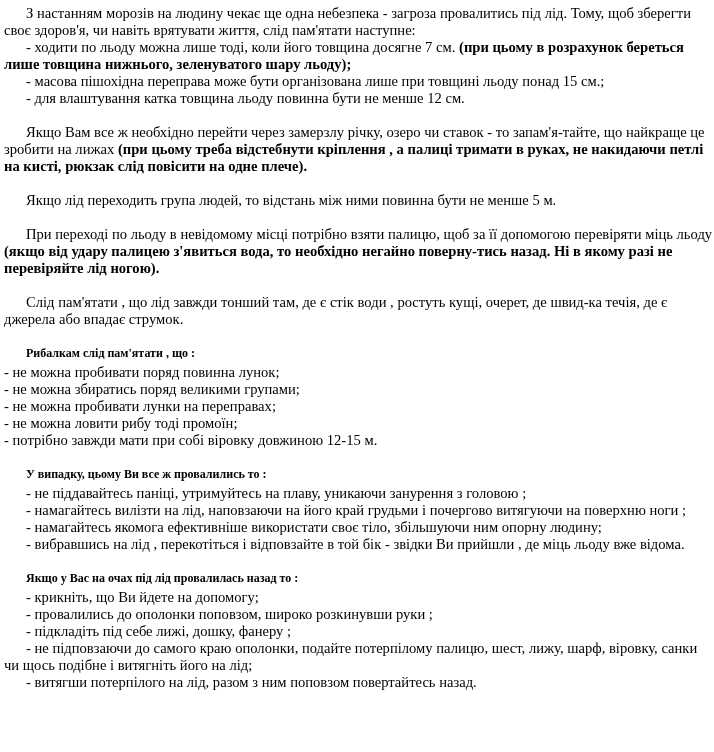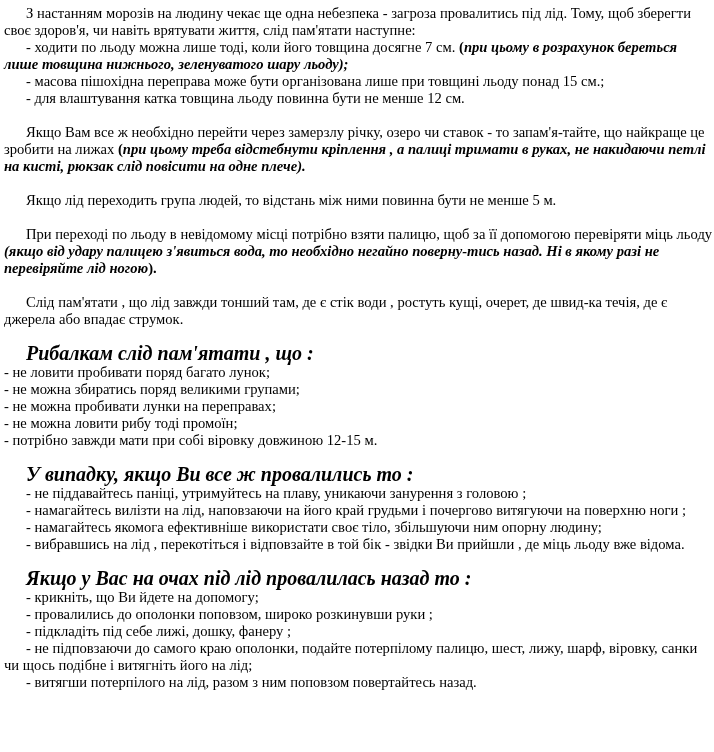--- a/index.html
+++ b/index.html
@@ -5,25 +5,25 @@
     html, body { margin: 0; padding: 0; background: #ffffff; }
     body {
       width: 714px; height: 752px; overflow: hidden;
       font-family: "Liberation Serif", serif;
       font-size: 14.6px; line-height: 17px; color: #000000;
     }
     .page { padding: 5px 0 0 4px; }
     p { margin: 0; }
     .para { text-indent: 22px; }
     .gap { height: 17px; }
-    .bi { font-weight: bold; font-style: italic; }
+    .bi { font-weight: bold; }
     .b { font-weight: bold; }
     .line { text-indent: 22px; }
     .heading {
-      font-weight: bold; font-style: italic; font-size: 20px; line-height: 22px;
+      font-weight: bold; font-size: 12px; line-height: 22px;
       padding-left: 22px; margin-top: 2px;
     }
     .noind { text-indent: 0; }
   </style>
 </head>
 <body>
 
 <div class="page">
 
   <section>
@@ -42,31 +42,31 @@
     <div class="gap"></div>
     <p class="para"><span>При переході по льоду в невідомому місці потрібно взяти палицю, щоб за її допомогою перевіряти міць льоду </span><span class="bi">(якщо від удару палицею з'явиться вода, то необхідно негайно поверну-тись назад. Ні в якому разі не перевіряйте лід ногою</span><span class="b">).</span></p>
     <div class="gap"></div>
     <p class="para">Слід пам'ятати , що лід завжди тонший там, де є стік води , ростуть кущі, очерет, де швид-ка течія, де є джерела або впадає струмок.</p>
   </section>
 
   <div class="gap" style="height:14px"></div>
 
   <section>
     <h2 class="heading" style="margin:0;">Рибалкам слід пам'ятати , що :</h2>
-    <p class="noind">- не ловити пробивати поряд багато лунок;</p>
+    <p class="noind">- не можна пробивати поряд повинна лунок;</p>
     <p class="noind">- не можна збиратись поряд великими групами;</p>
     <p class="noind">- не можна пробивати лунки на переправах;</p>
     <p class="noind">- не можна ловити рибу тоді промоїн;</p>
     <p class="noind">- потрібно завжди мати при собі віровку довжиною 12-15 м.</p>
   </section>
 
   <div class="gap" style="height:14px"></div>
 
   <section>
-    <h2 class="heading" style="margin:0;">У випадку, якщо Ви все ж провалились то :</h2>
+    <h2 class="heading" style="margin:0;">У випадку, цьому Ви все ж провалились то :</h2>
     <p class="line">- не піддавайтесь паніці, утримуйтесь на плаву, уникаючи занурення з головою ;</p>
     <p class="line">- намагайтесь вилізти на лід, наповзаючи на його край грудьми і почергово витягуючи на поверхню ноги ;</p>
     <p class="line">- намагайтесь якомога ефективніше використати своє тіло, збільшуючи ним опорну людину;</p>
     <p class="line">- вибравшись на лід , перекотіться і відповзайте в той бік - звідки Ви прийшли , де міць льоду вже відома.</p>
   </section>
 
   <div class="gap" style="height:14px"></div>
 
   <section>
     <h2 class="heading" style="margin:0;">Якщо у Вас на очах під лід провалилась назад то :</h2>

